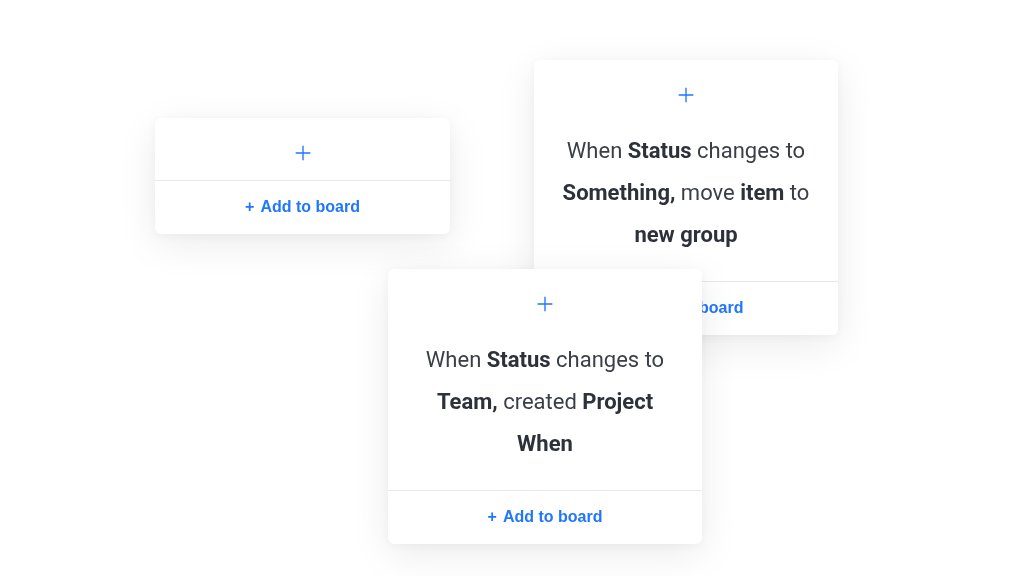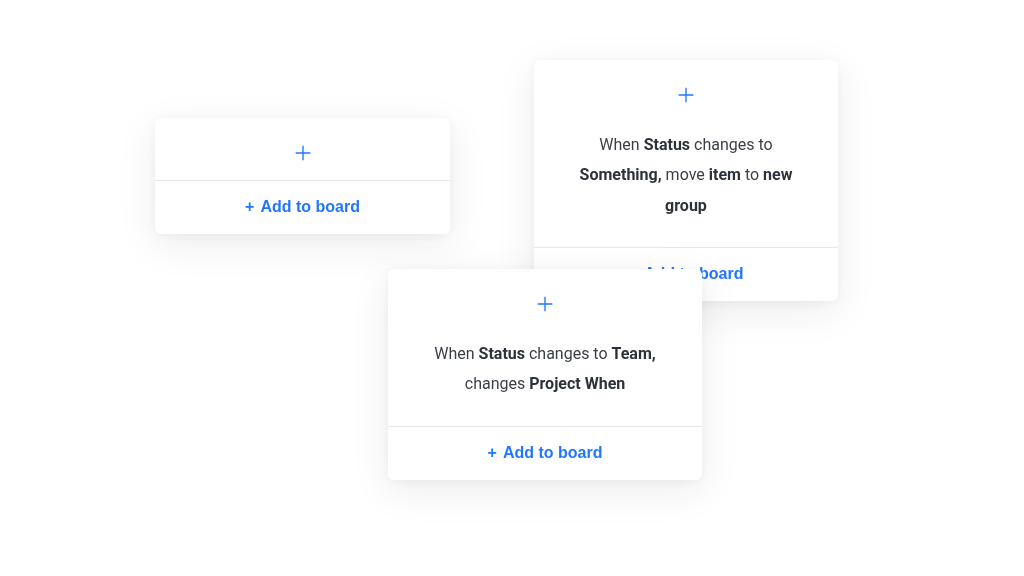--- a/index.html
+++ b/index.html
@@ -24,21 +24,21 @@
     .card-head {
       display: flex;
       justify-content: center;
       padding: 24px 0 12px;
     }
     .plus-icon { width: 22px; height: 22px; color: #1f76ff; }
     .card-body {
       padding: 8px 28px 26px;
       text-align: center;
       color: #3a3f47;
-      font-size: 16px;
+      font-size: 22px;
       line-height: 1.9;
       font-weight: 400;
     }
     .card-body b, .card-body strong { font-weight: 700; color: #2d323a; }
     .card-footer {
       border-top: 1px solid #e6e8ec;
       text-align: center;
       padding: 16px 0 18px;
     }
     .add-btn {
@@ -94,20 +94,20 @@
 
 <div class="card card-3">
   <div class="card-head">
     <span>
       <svg class="plus-icon" viewBox="0 0 24 24" fill="none" stroke="currentColor" stroke-width="1.5">
           <line x1="12" y1="4" x2="12" y2="20"></line>
           <line x1="4" y1="12" x2="20" y2="12"></line>
         </svg>
     </span>
   </div>
-  <div class="card-body"><span>When </span><strong>Status</strong><span> changes to </span><strong>Team,</strong><span> changes </span><strong>Project When</strong></div>
+  <div class="card-body"><span>When </span><strong>Status</strong><span> changes to </span><strong>Team,</strong><span> created </span><strong>Project When</strong></div>
   <div class="card-footer">
     <button class="add-btn">
       <span class="plus-char">+</span>
       <span>Add to board</span>
     </button>
   </div>
 </div>
 
 </body></html>

